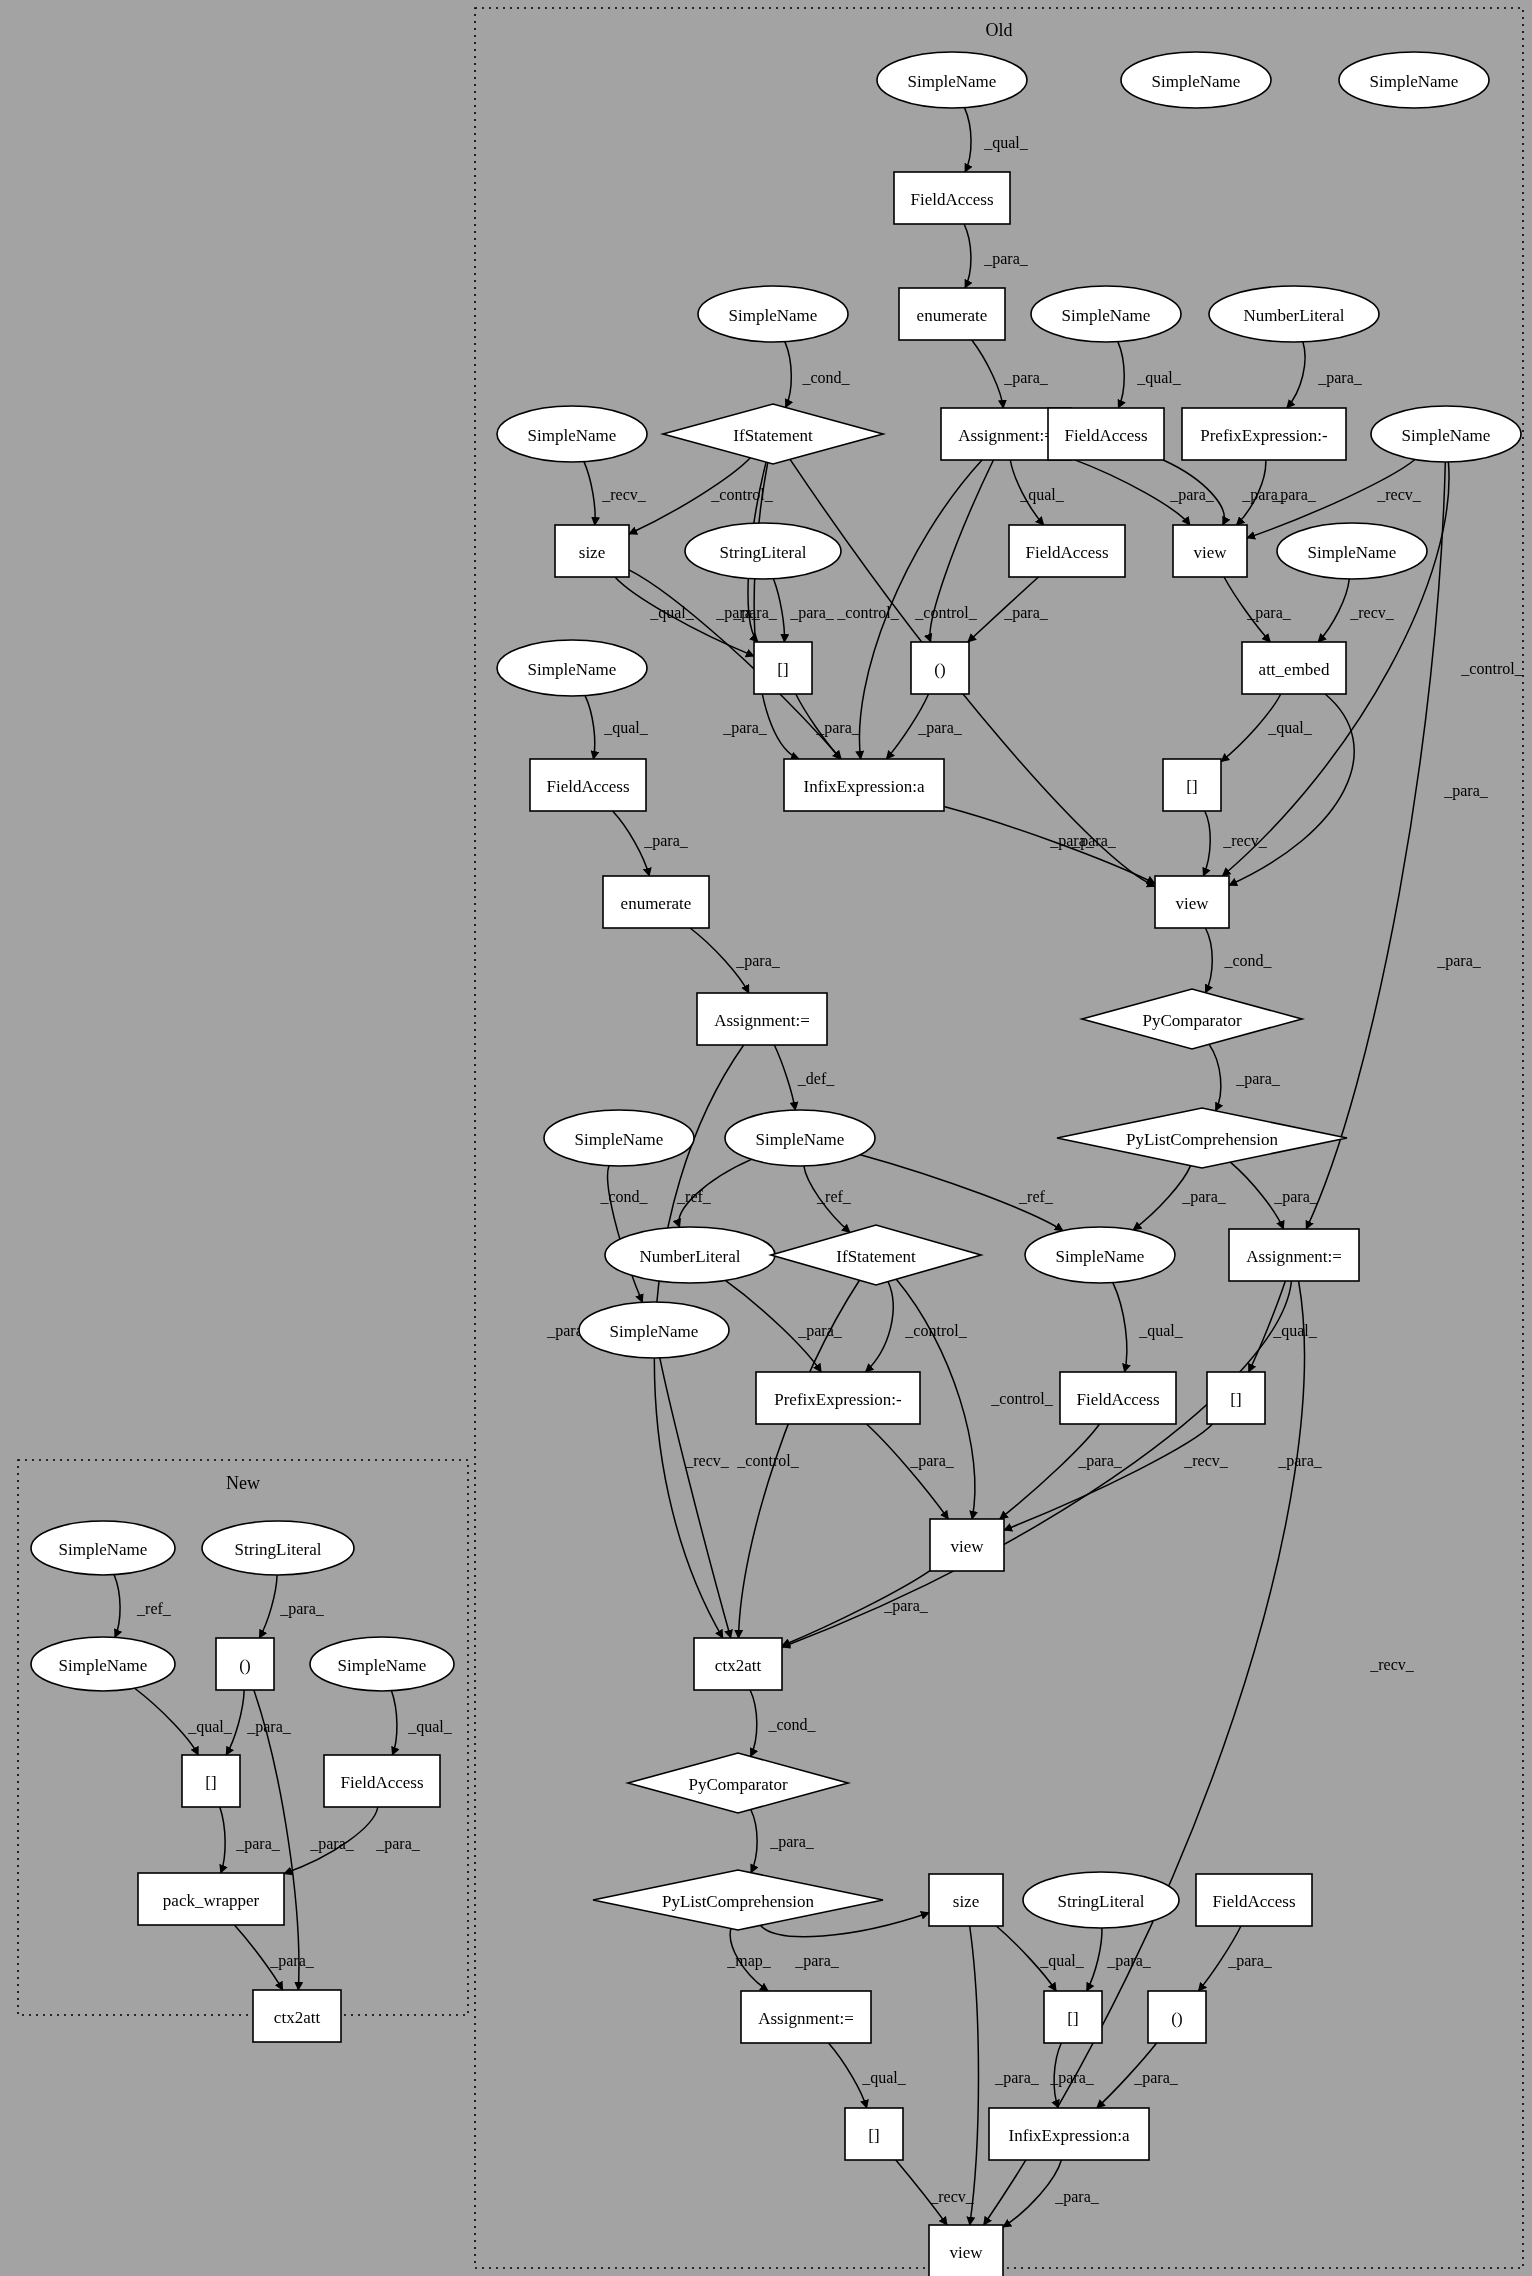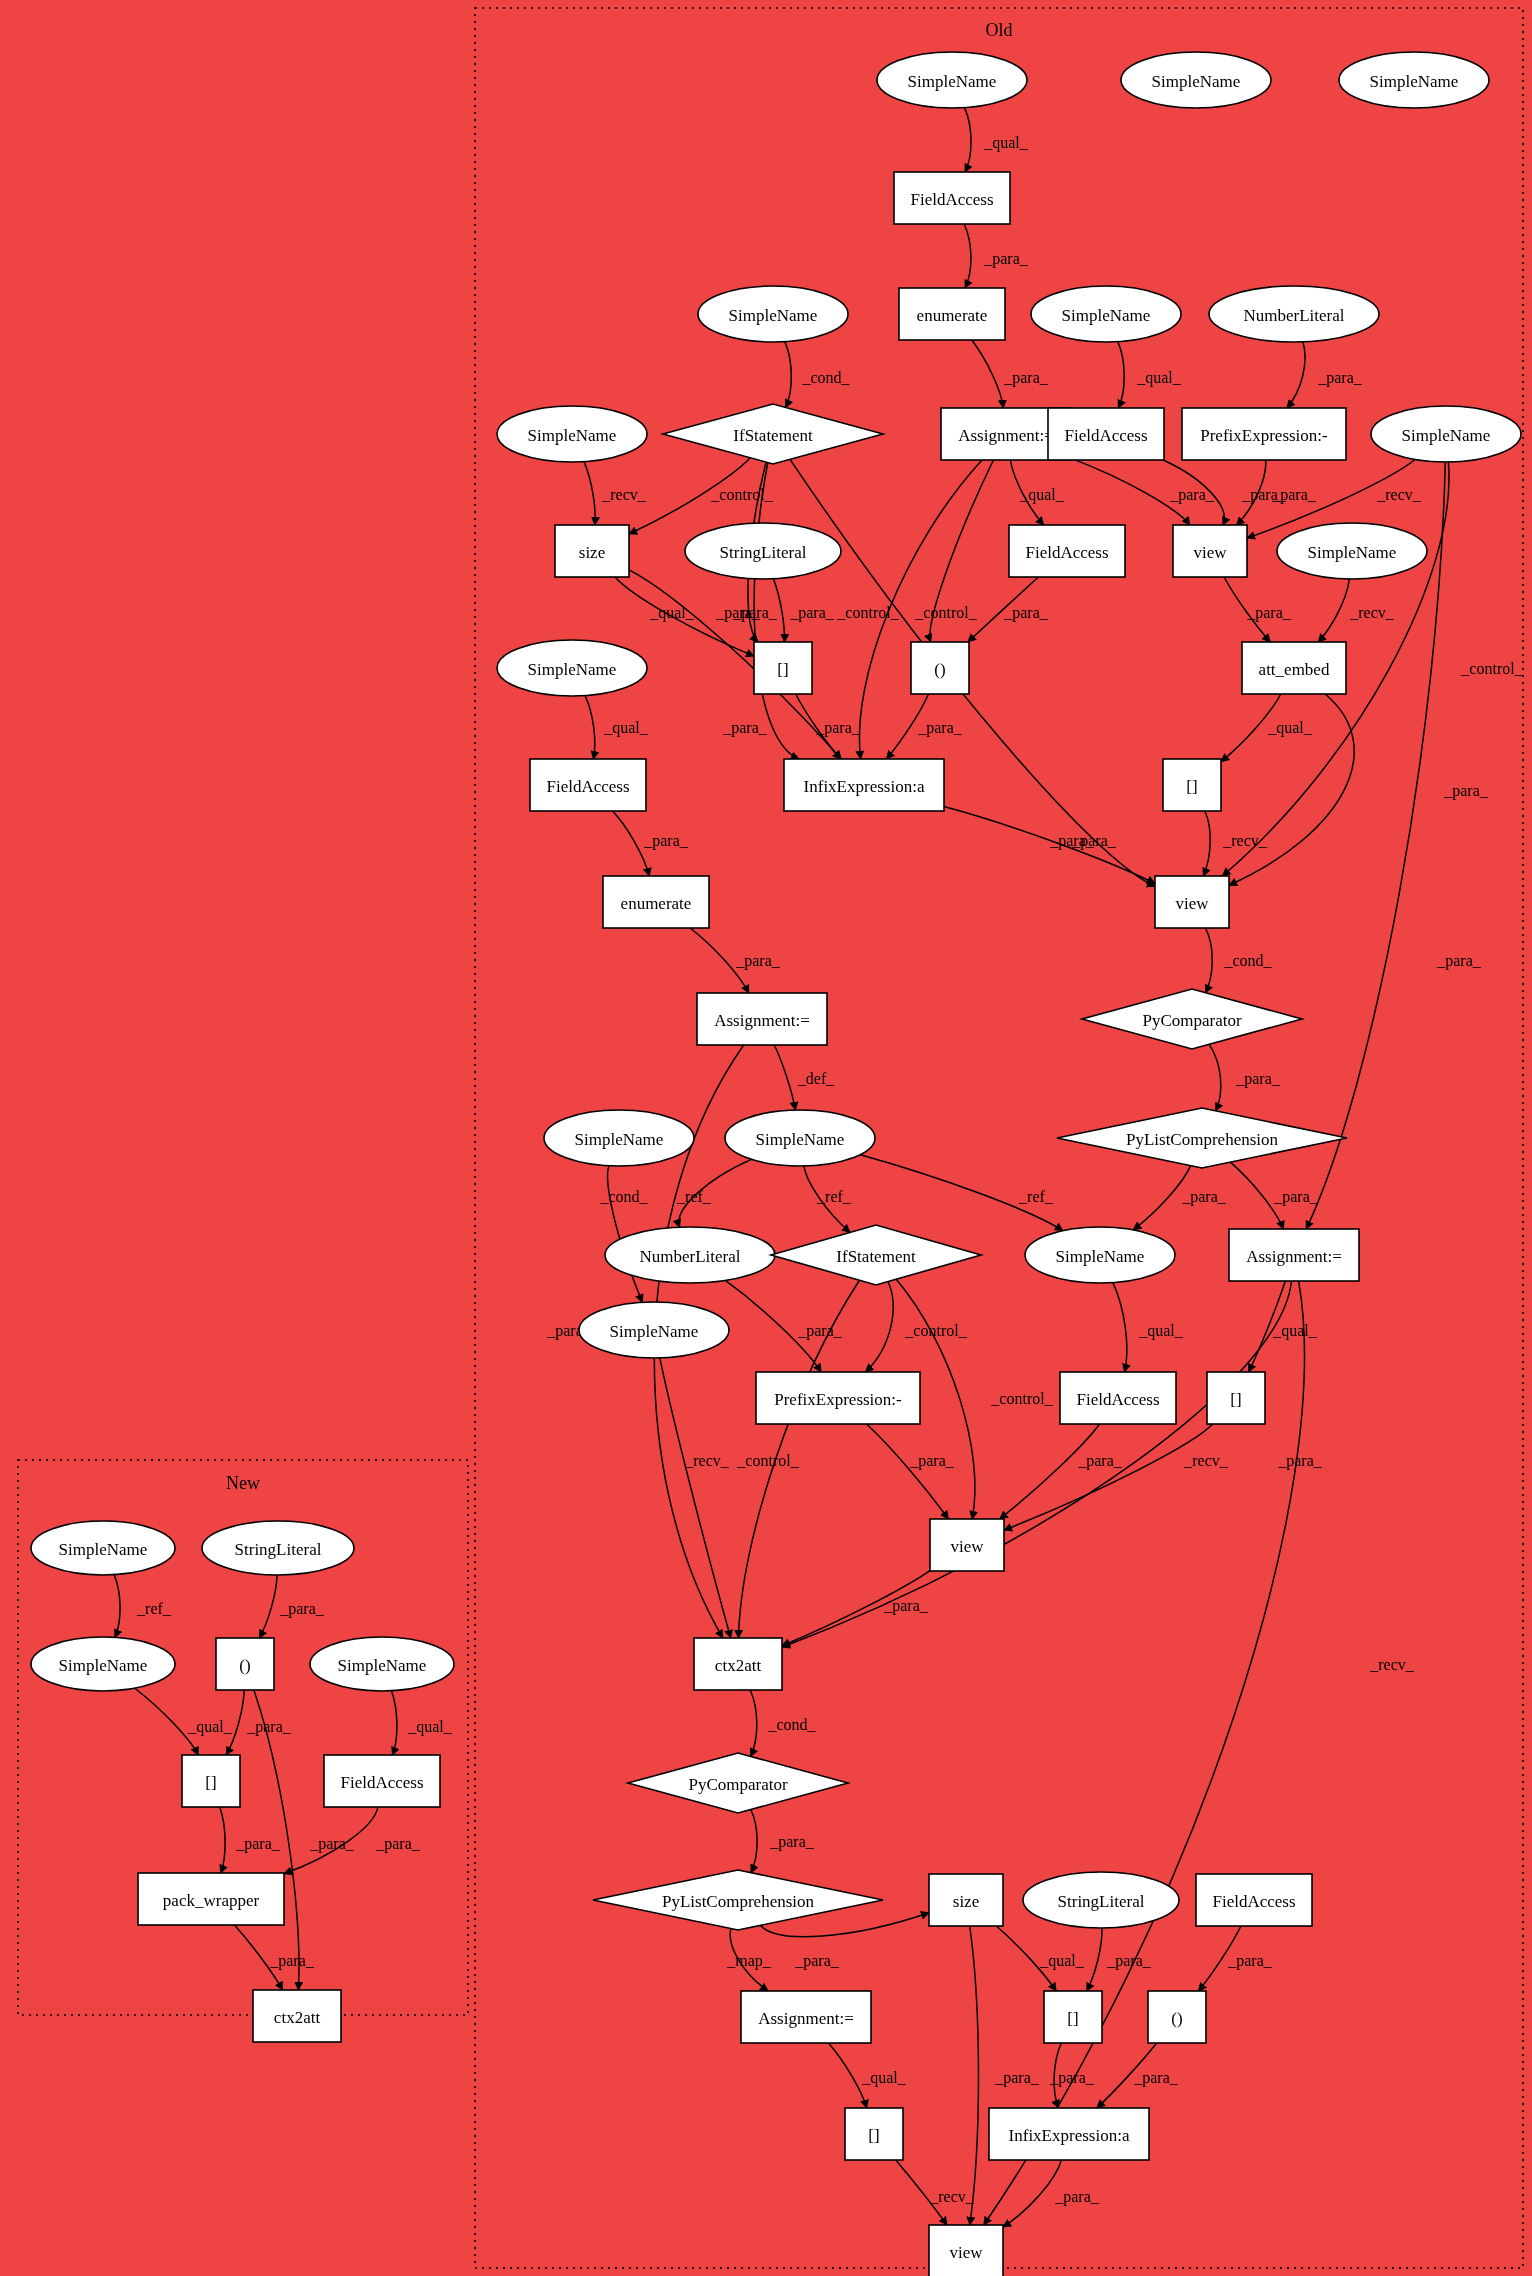--- a/index.html
+++ b/index.html
@@ -7,21 +7,21 @@
     padding: 0;
     background: #ffffff;
   }
   body {
     font-family: "Liberation Serif", "DejaVu Serif", serif;
   }
   #canvas {
     position: relative;
     width: 1532px;
     height: 2276px;
-    background: #ef4444;
+    background: #a3a3a3;
     overflow: hidden;
   }
   svg#graph {
     position: absolute;
     top: 0;
     left: 0;
     width: 1532px;
     height: 2276px;
   }
   .node-shape {

